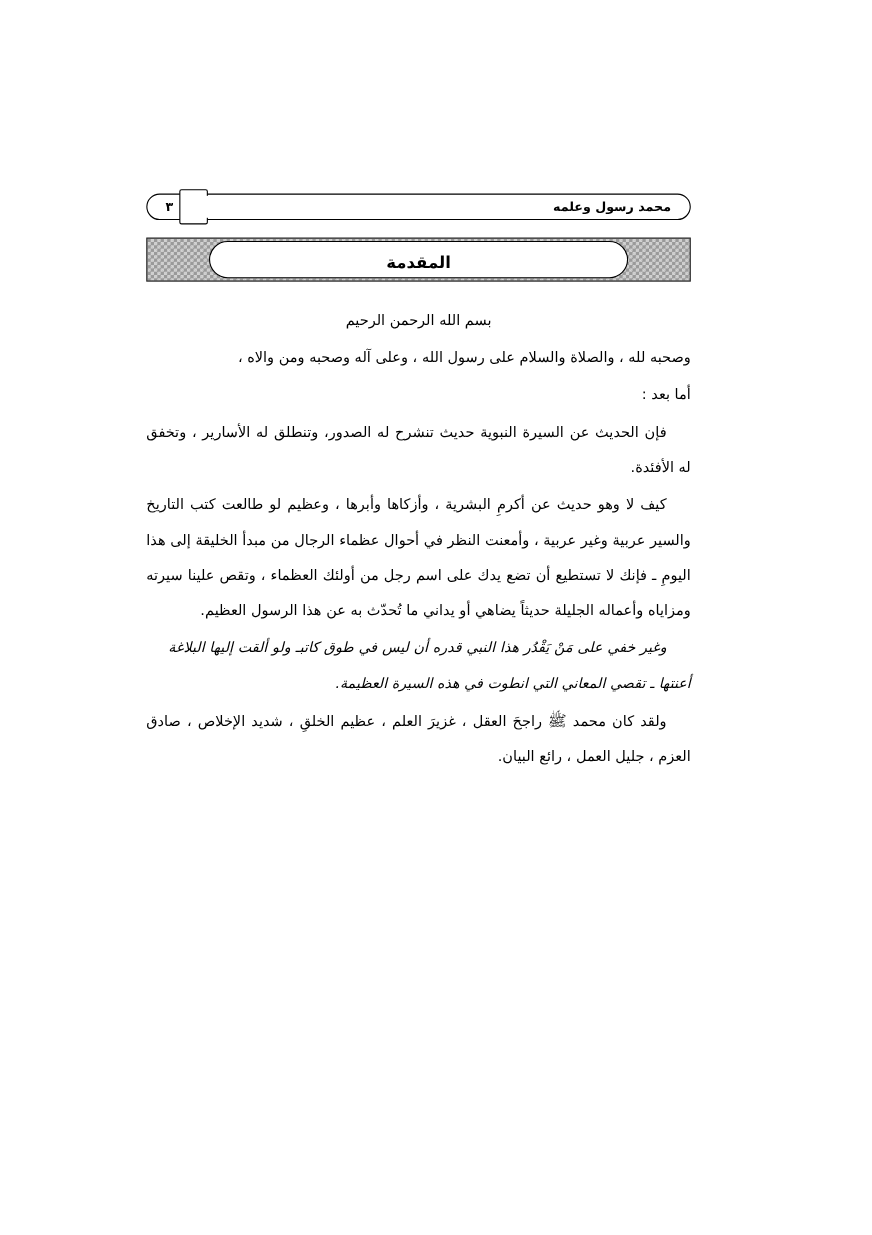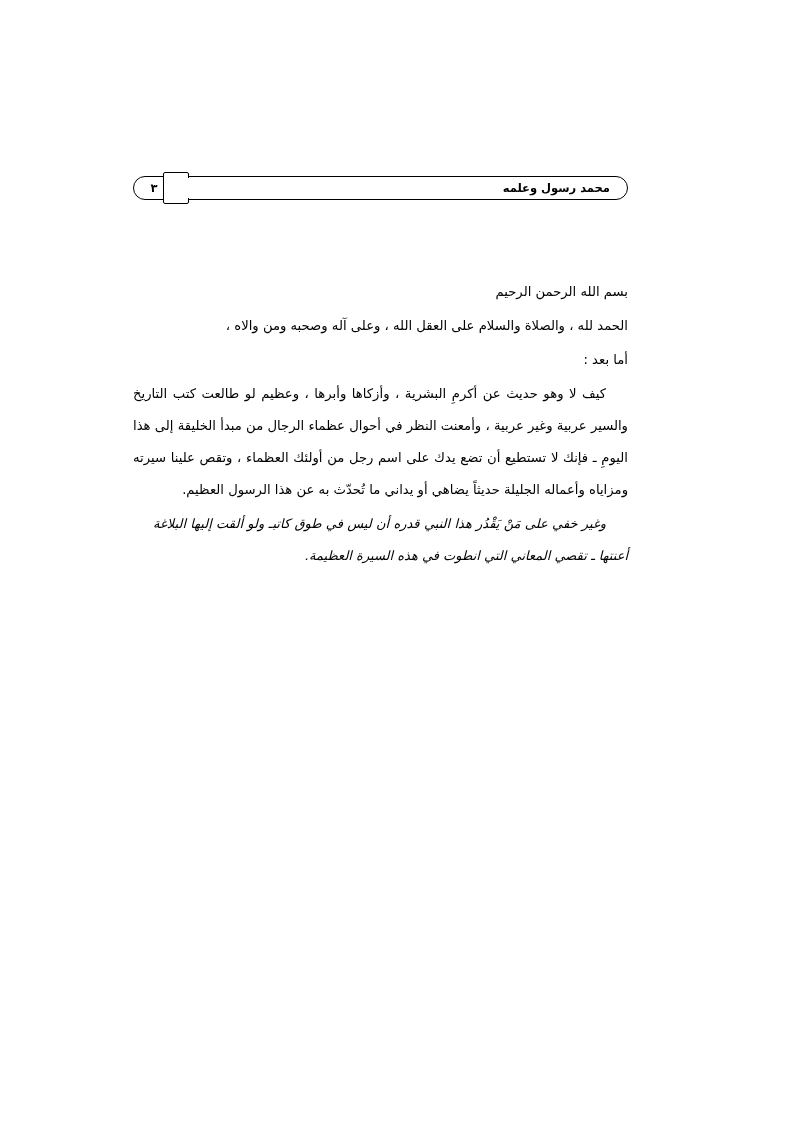--- a/index.html
+++ b/index.html
@@ -147,20 +147,21 @@
   }
   .para {
     margin: 0 0 2px 0;
     font-size: 13.2px;
     line-height: 32px;
     text-align: justify;
     text-justify: inter-word;
     color: #000;
   }
   .para.centered {
+    text-align: center;
     text-indent: 0;
   }
   .para.indent {
     text-indent: 22px;
   }
   .para.noindent {
     text-indent: 0;
   }
   
   .para.alt {
@@ -182,32 +183,39 @@
   <div class="header-band">
     <div class="header-capsule"></div>
     <div class="header-title">محمد رسول وعلمه</div>
     <div class="page-tab">
       <div class="tab-notch"></div>
       <div class="tab-inner"></div>
       <div class="page-number">٣</div>
     </div>
   </div>
 
+  <div class="title-banner">
+    <div class="title-inner">
+      <div class="title-text">المقدمة</div>
+    </div>
+  </div>
 
   <div class="body">
 
     <p class="para centered">بسم الله الرحمن الرحيم</p>
 
-    <p class="para noindent">الحمد لله ، والصلاة والسلام على العقل الله ، وعلى آله وصحبه ومن والاه ،</p>
+    <p class="para noindent">وصحبه لله ، والصلاة والسلام على رسول الله ، وعلى آله وصحبه ومن والاه ،</p>
 
     <p class="para noindent">أما بعد :</p>
 
+    <p class="para indent">فإن الحديث عن السيرة النبوية حديث تنشرح له الصدور، وتنطلق له الأسارير ، وتخفق له الأفئدة.</p>
 
     <p class="para indent">كيف لا وهو حديث عن أكرمِ البشرية ، وأزكاها وأبرها ، وعظيم لو طالعت كتب التاريخ والسير عربية وغير عربية ، وأمعنت النظر في أحوال عظماء الرجال من مبدأ الخليقة إلى هذا اليومِ ـ فإنك لا تستطيع أن تضع يدك على اسم رجل من أولئك العظماء ، وتقص علينا سيرته ومزاياه وأعماله الجليلة حديثاً يضاهي أو يداني ما تُحدّث به عن هذا الرسول العظيم.</p>
 
     <p class="para alt indent">وغير خفي على مَنْ يَقْدُر هذا النبي قدره أن ليس في طوق كاتبـ ولو ألقت إليها البلاغة أعنتها ـ تقصي المعاني التي انطوت في هذه السيرة العظيمة.</p>
 
 
+    <p class="para indent"><span>ولقد كان محمد </span><span class="salla">ﷺ</span><span> راجحَ العقل ، غزيرَ العلم ، عظيم الخلقِ ، شديد الإخلاص ، صادق العزم ، جليل العمل ، رائع البيان.</span></p>
 
 
   </div>
 
 </div>
 
 </body></html>

